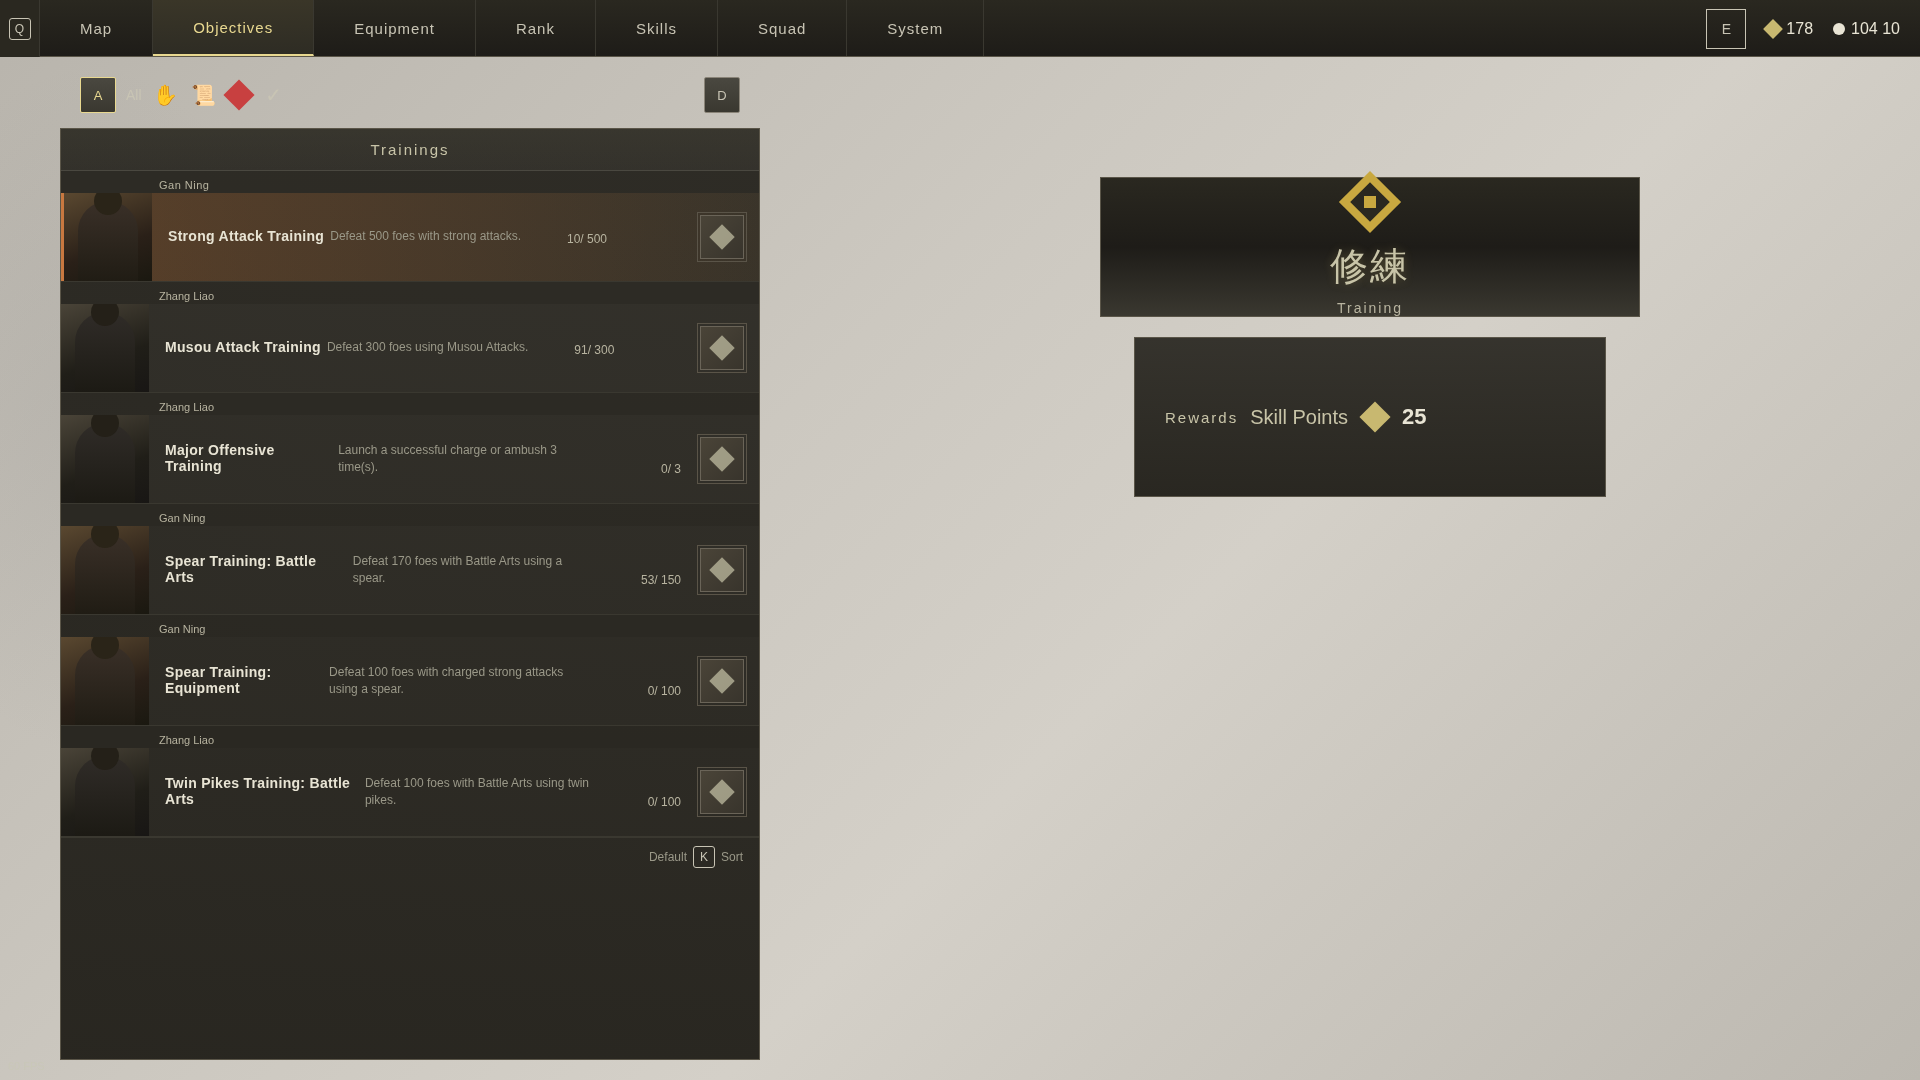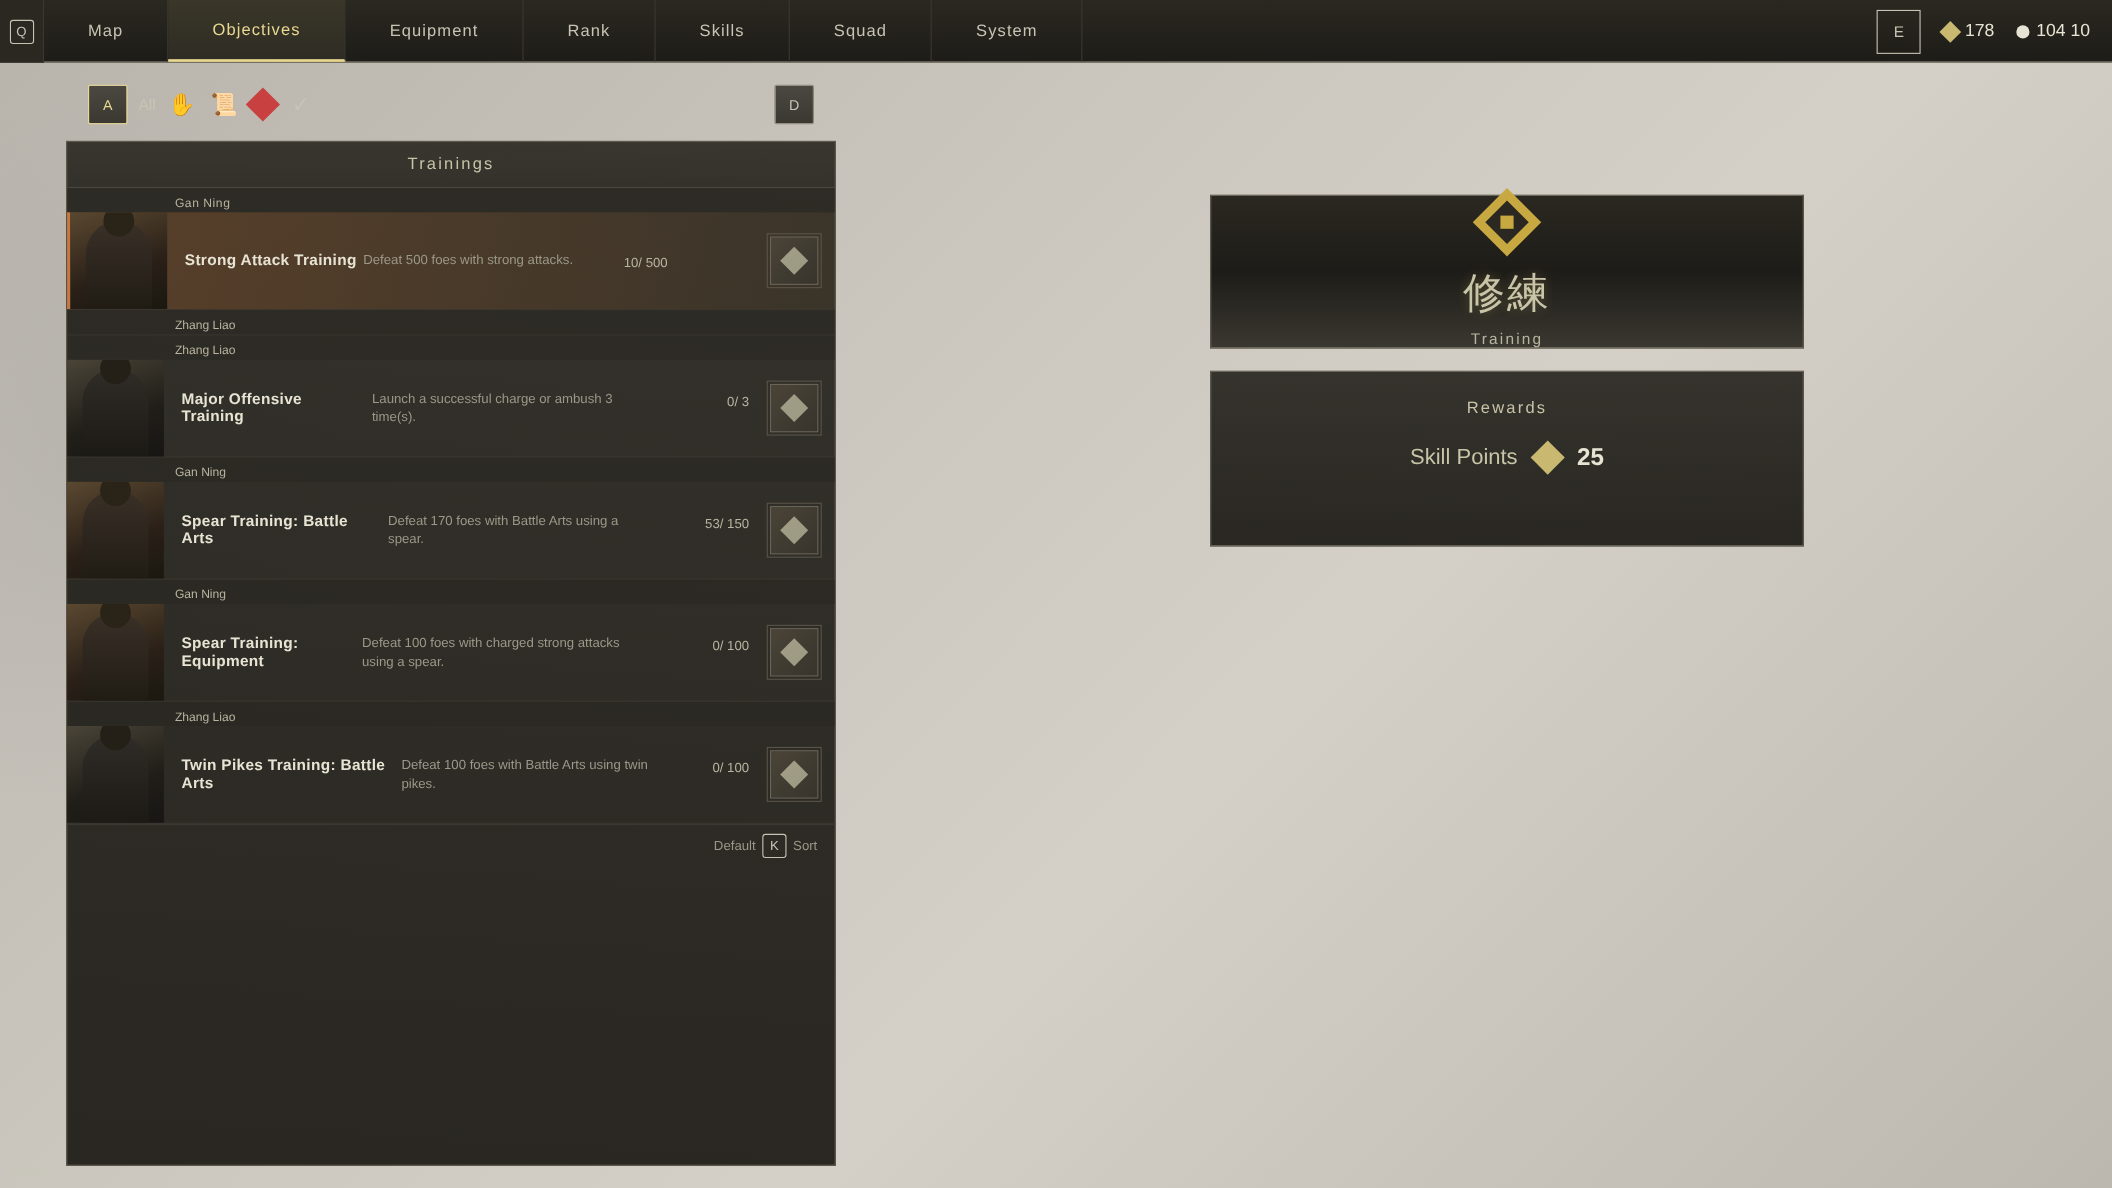--- a/index.html
+++ b/index.html
@@ -291,21 +291,21 @@
     }
 
     .training-desc {
       color: #9a9888;
       font-size: 12px;
       line-height: 1.4;
     }
 
     .training-progress-row {
       display: flex;
-      align-items: flex-start;
+      align-items: flex-end;
       gap: 10px;
       margin-top: 4px;
     }
 
     .progress-bar-bg {
       flex: 1;
       height: 4px;
       background: #3a3830;
       border-radius: 2px;
       overflow: hidden;
@@ -445,28 +445,28 @@
     }
 
     .training-label {
       color: #b8b4a0;
       font-size: 14px;
       letter-spacing: 2px;
     }
 
     
     .rewards-panel {
-      width: 540px;
+      width: 472px;
       background: linear-gradient(180deg, rgba(40,38,32,0.92) 0%, rgba(32,30,24,0.95) 100%);
       border: 1px solid #5a5548;
       padding: 24px 30px;
       display: flex;
-      flex-direction: column;
-      align-items: center;
-      gap: 24px;
+      flex-direction: row;
+      align-items: center;
+      gap: 12px;
       min-height: 160px;
     }
 
     .rewards-title {
       color: #c8c4a8;
       font-size: 15px;
       letter-spacing: 2px;
       text-align: center;
     }
 
@@ -610,20 +610,44 @@
               <div class="reward-diamond"></div>
             </div>
           </div>
         </div>
       </div>
 
       <div class="training-group">
         <div style="padding: 4px 10px 0; background: rgba(40,38,32,0.5);">
           <span style="display:block;font-size:11px;color:#b8b4a0;padding:4px 0 2px 88px;">Zhang Liao</span>
         </div>
+        <div class="training-item">
+          <div class="character-portrait portrait-zhang-liao">
+            <div style="width:100%;height:100%;background:linear-gradient(160deg,#4a4438 0%,#201e18 60%,#181614 100%);display:flex;align-items:flex-end;justify-content:center;overflow:hidden;">
+              <div style="width:60px;height:80px;background:linear-gradient(180deg,#302c28 0%,#1c1a14 100%);border-radius:30px 30px 0 0;position:relative;">
+                <div style="width:28px;height:28px;background:#242018;border-radius:50%;position:absolute;top:-14px;left:50%;transform:translateX(-50%);"></div>
+              </div>
+            </div>
+          </div>
+          <div class="training-info">
+            <span class="training-title">Musou Attack Training</span>
+            <span class="training-desc">Defeat 300 foes using Musou Attacks.</span>
+            <div class="training-progress-row">
+              <div class="progress-bar-bg">
+                <div class="progress-bar-fill" style="width:30%"></div>
+              </div>
+              <span class="progress-text">91/ 300</span>
+            </div>
+          </div>
+          <div class="training-reward-icon">
+            <div class="reward-badge">
+              <div class="reward-diamond"></div>
+            </div>
+          </div>
+        </div>
       </div>
 
       <div class="training-group">
         <div style="padding: 4px 10px 0; background: rgba(40,38,32,0.5);">
           <span style="display:block;font-size:11px;color:#b8b4a0;padding:4px 0 2px 88px;">Zhang Liao</span>
         </div>
         <div class="training-item">
           <div class="character-portrait portrait-zhang-liao">
             <div style="width:100%;height:100%;background:linear-gradient(160deg,#4a4438 0%,#201e18 60%,#181614 100%);display:flex;align-items:flex-end;justify-content:center;overflow:hidden;">
               <div style="width:60px;height:80px;background:linear-gradient(180deg,#302c28 0%,#1c1a14 100%);border-radius:30px 30px 0 0;position:relative;">

